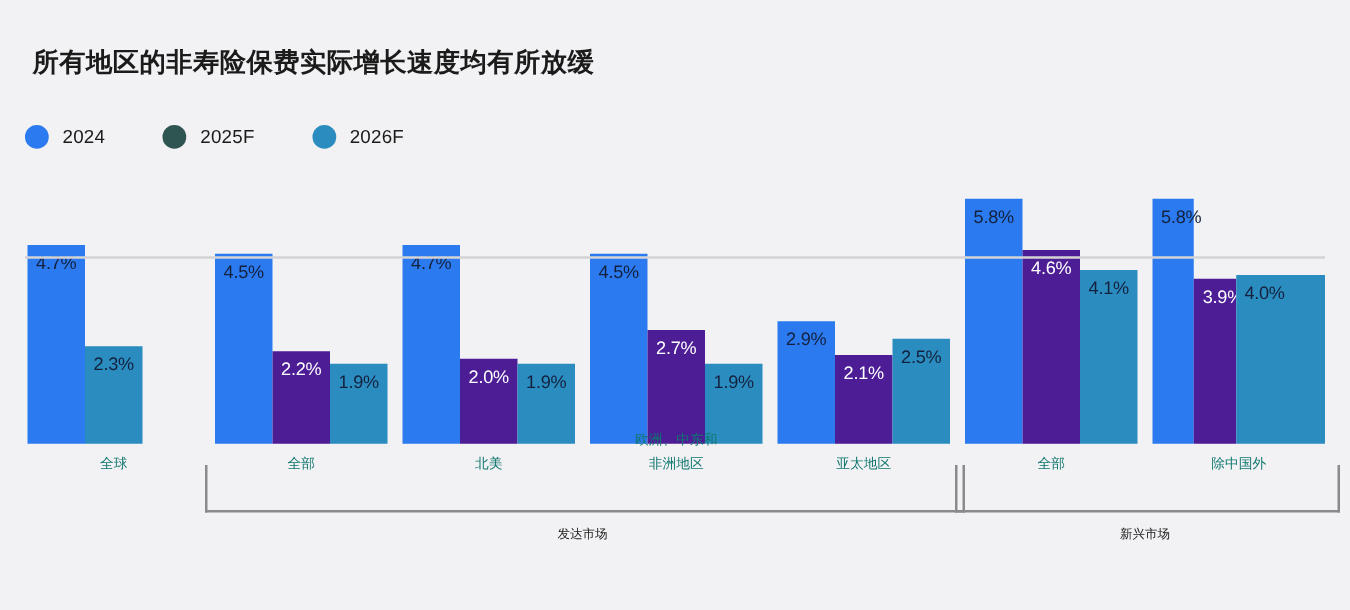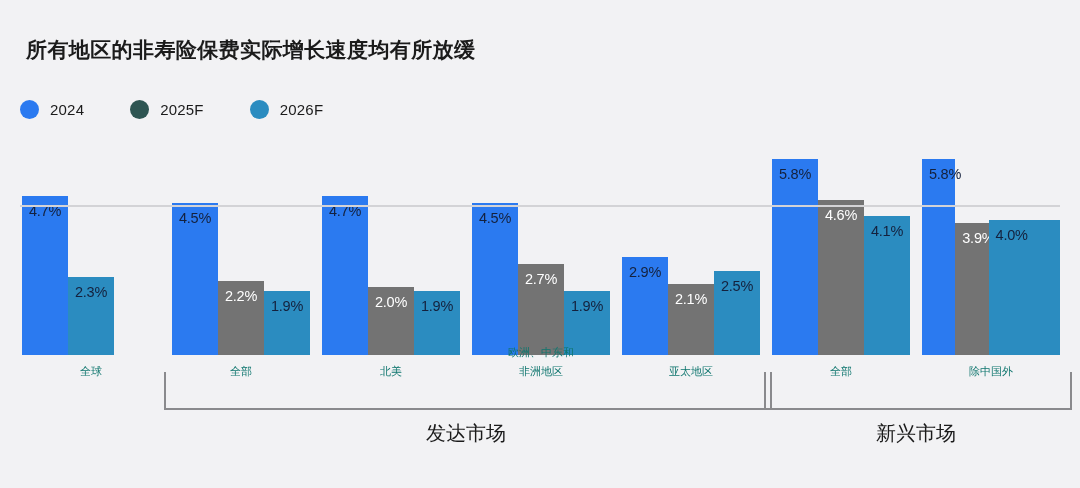--- a/index.html
+++ b/index.html
@@ -90,21 +90,21 @@
     top: 7px;
     left: 0;
     width: 46px;
     text-align: center;
     font-size: 14.5px;
     letter-spacing: -0.2px;
     white-space: nowrap;
   }
   .bar.s2024 { background: #2b7af0; }
   .bar.s2024 .bar-value { color: #14213d; }
-  .bar.s2025 { background: #737373; margin-top: 44px; }
+  .bar.s2025 { background: #4c1d95; margin-top: 44px; }
   .bar.s2025 .bar-value { color: #ffffff; }
   .bar.s2026 { background: #2b8cc0; }
   .bar.s2026 .bar-value { color: #14213d; }
 
   
   .cats {
     position: absolute;
     left: 0;
     top: 362px;
     width: 1080px;
@@ -126,21 +126,21 @@
     position: absolute;
     border-left: 2px solid #8a8a8d;
     border-right: 2px solid #8a8a8d;
     border-bottom: 2px solid #8a8a8d;
     height: 36px;
     top: 372px;
   }
   .group-label {
     position: absolute;
     top: 420px;
-    font-size: 20px;
+    font-size: 10px;
     color: #1b1b1b;
     text-align: center;
     white-space: nowrap;
   }
 </style>
 </head>
 <body>
 
 <div class="page">
 

